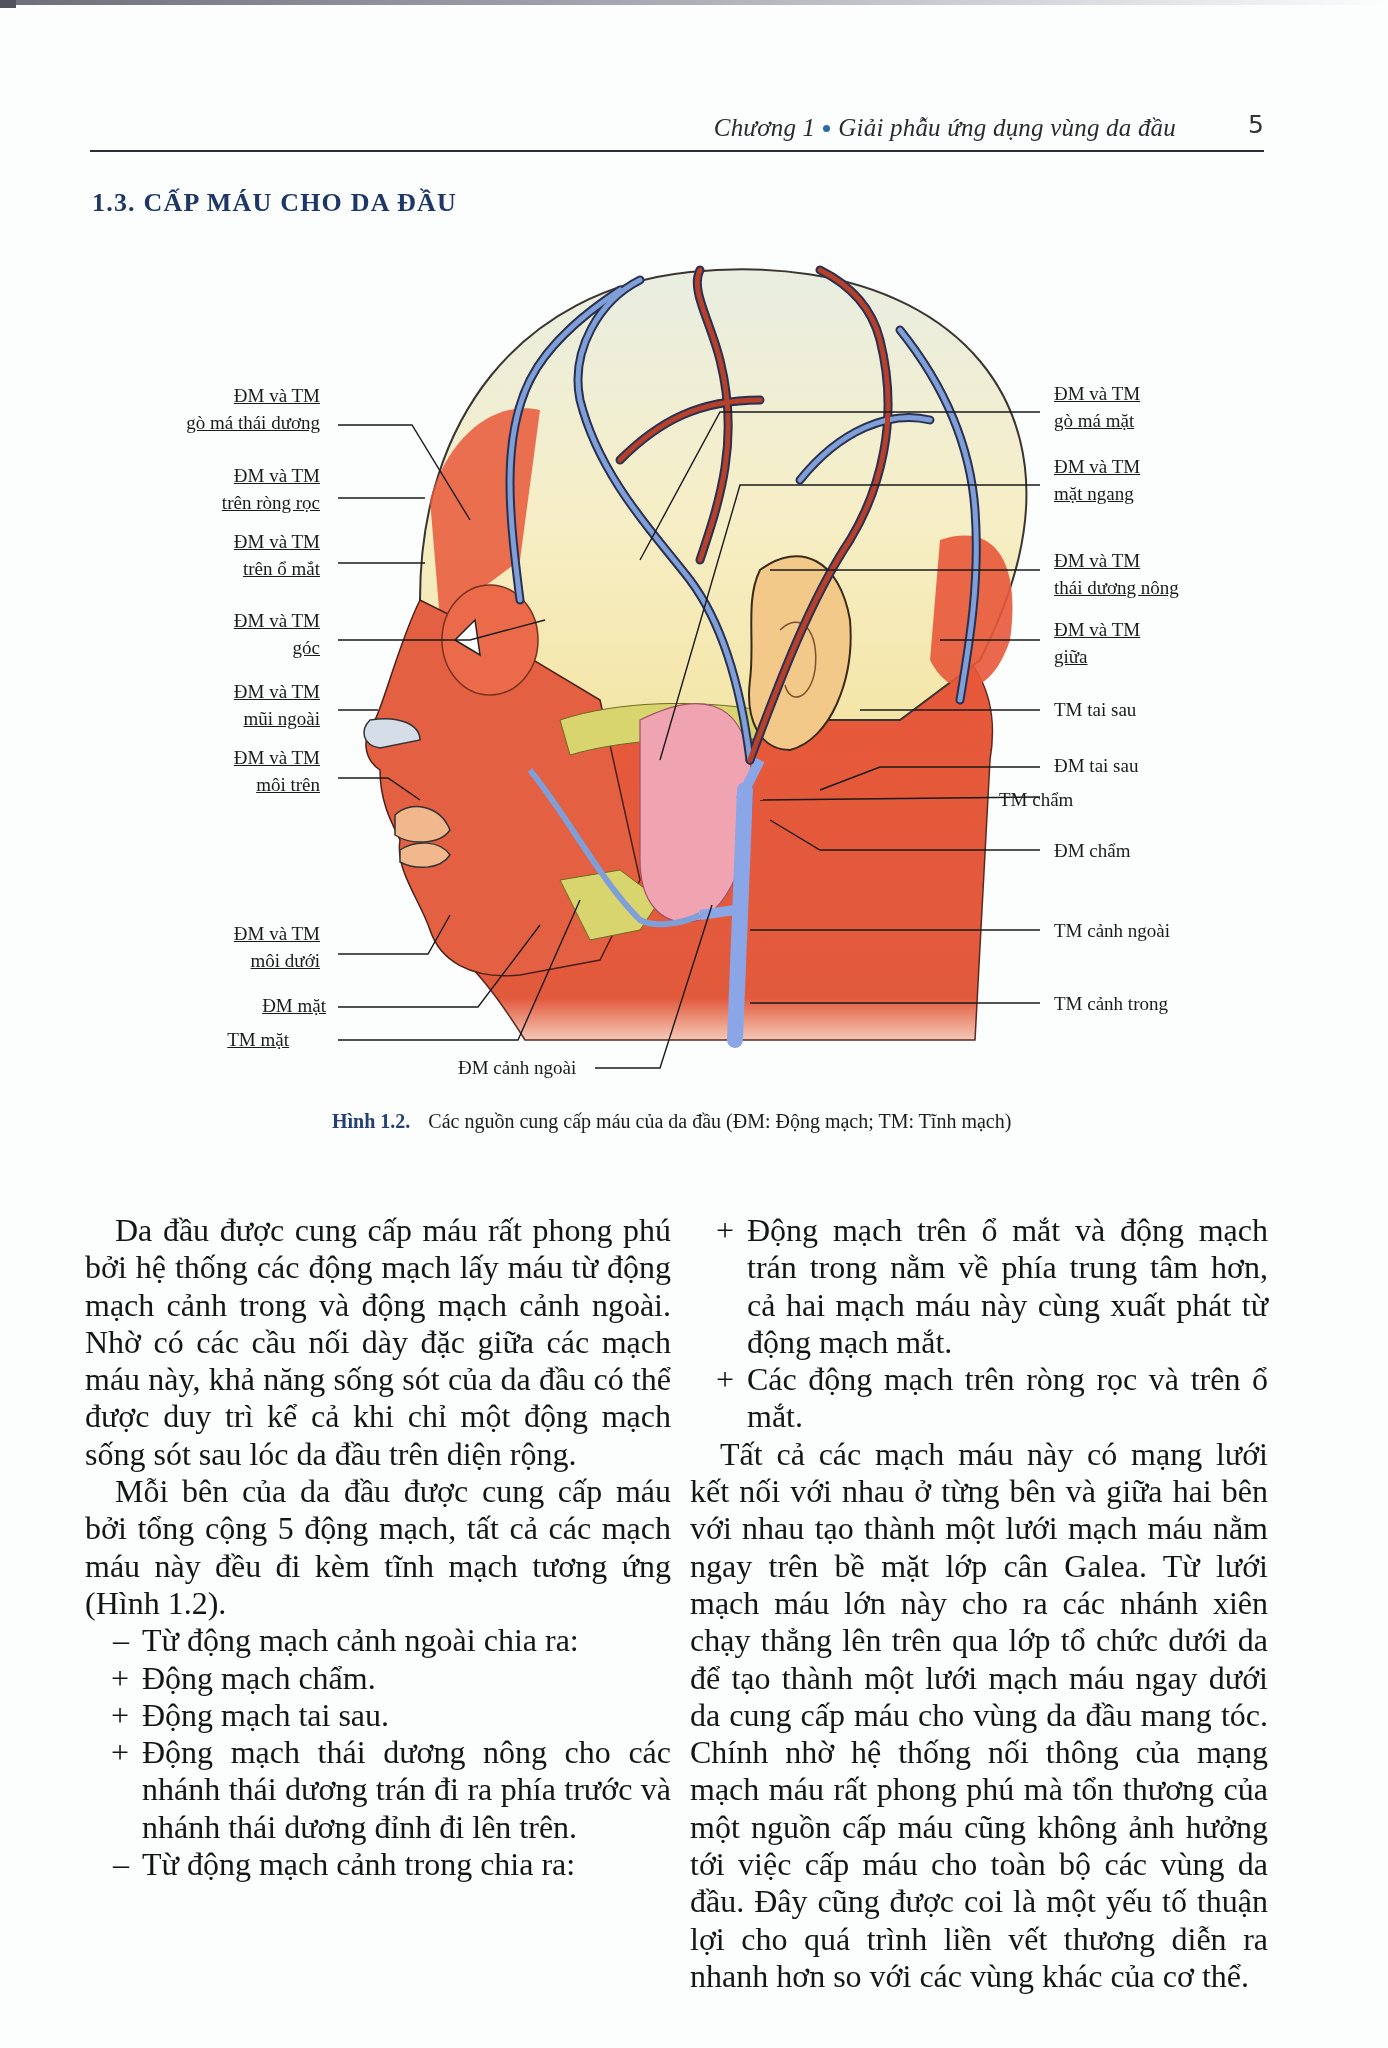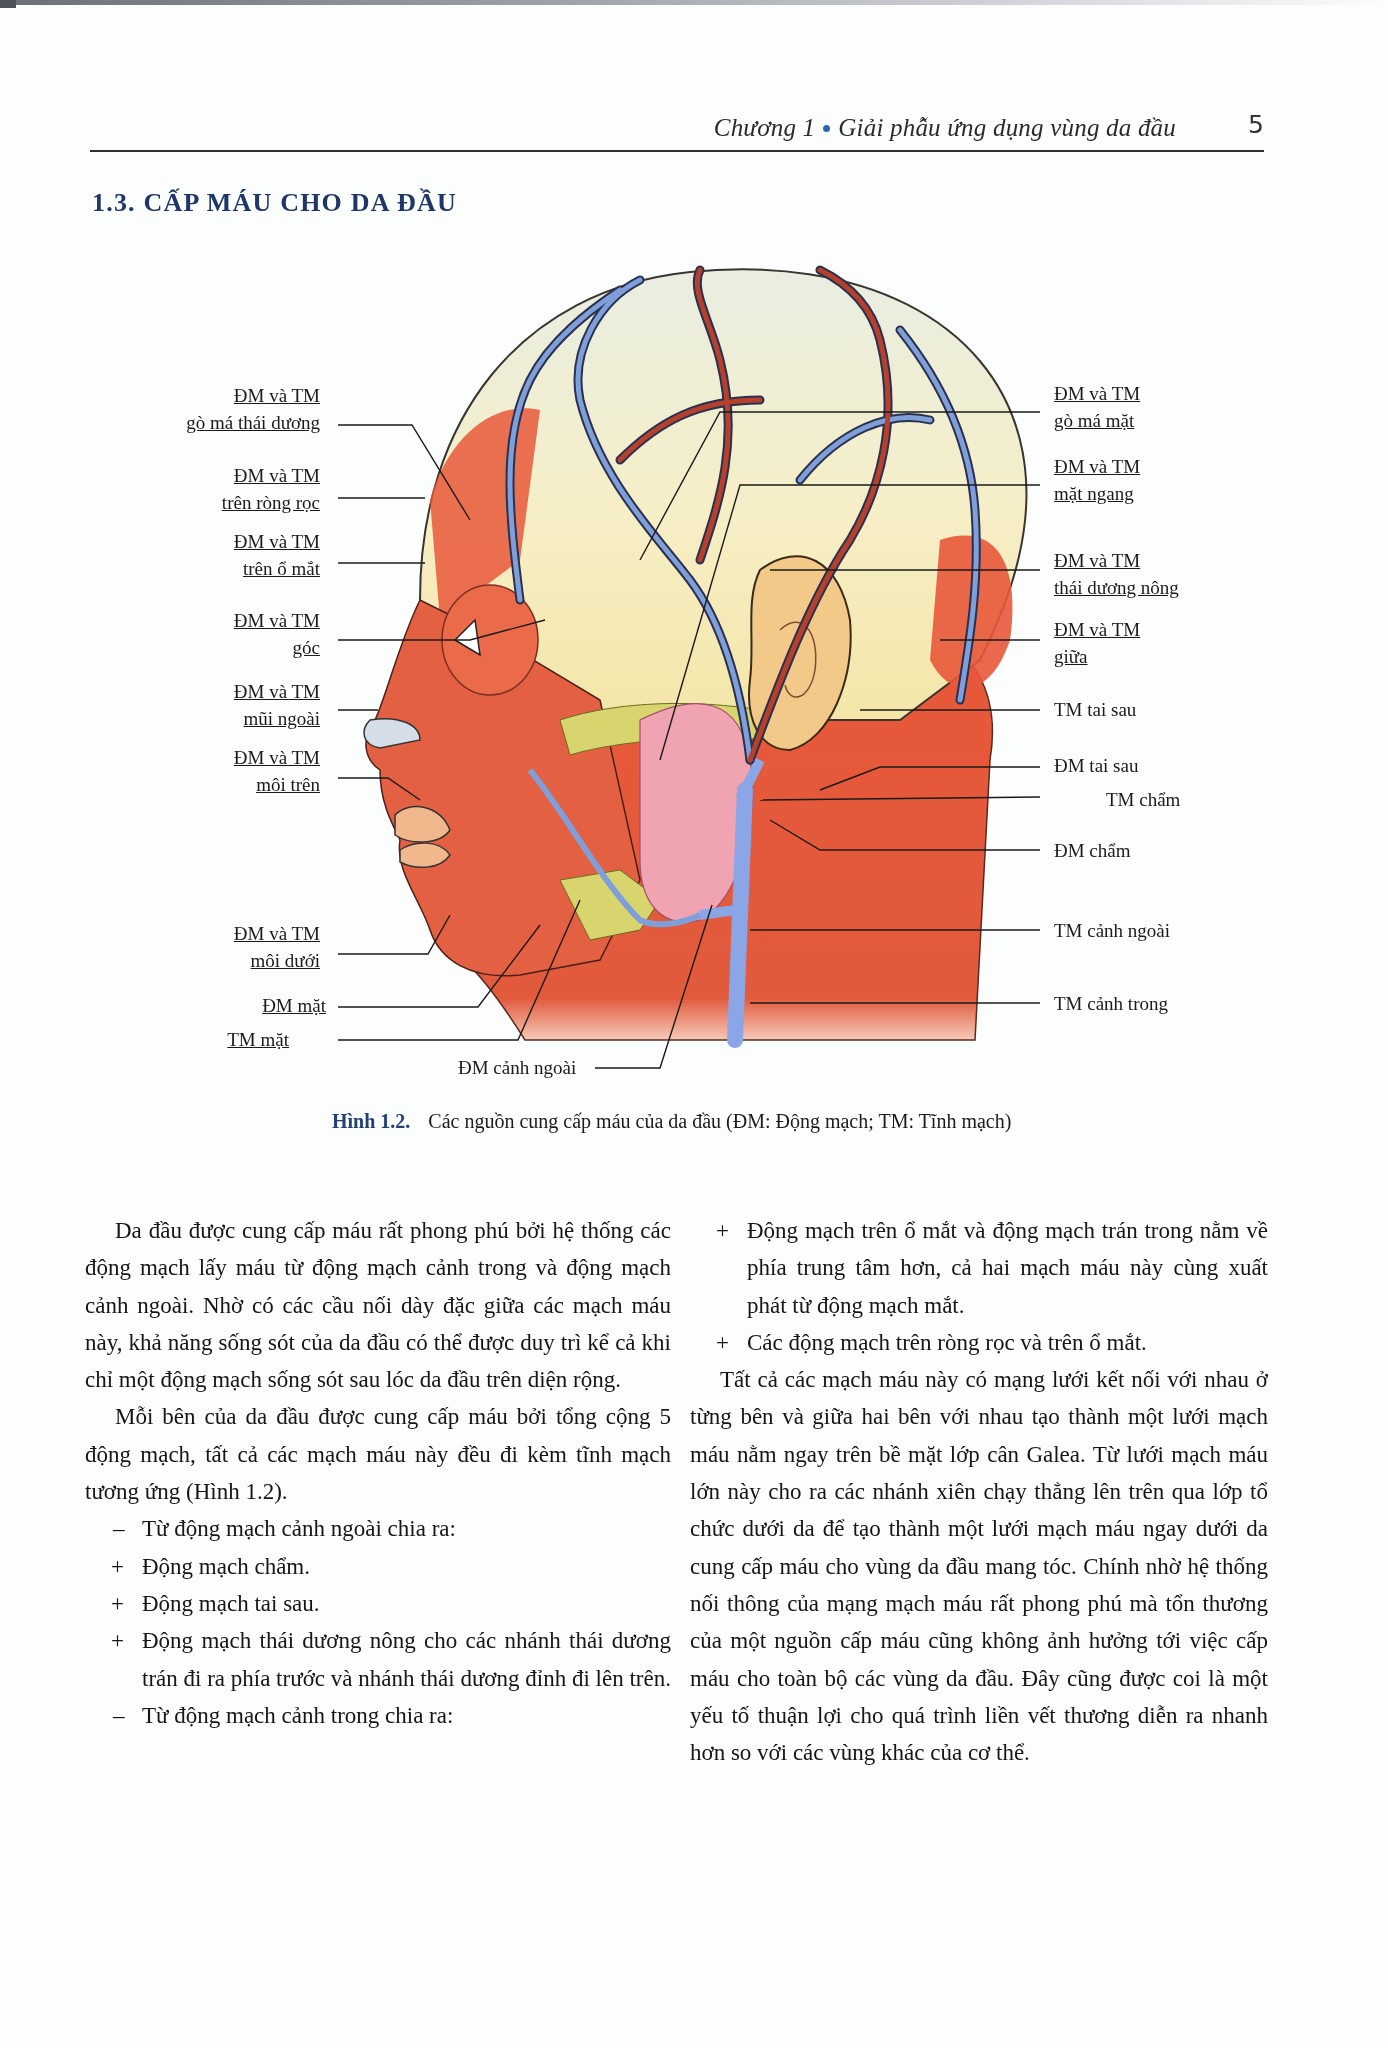--- a/index.html
+++ b/index.html
@@ -28,21 +28,21 @@
     .figure { position: absolute; left: 0; top: 250px; width: 1388px; height: 840px; }
     .figure svg.art { position: absolute; left: 0; top: 0; }
     .lbl { position: absolute; font-size: 19px; line-height: 27px; color: #1a1a1a; white-space: nowrap; }
     .lbl.left { text-align: right; }
     .lbl.right { text-align: left; }
     .lbl span { display: block; text-decoration: underline; }
 
     .caption { position: absolute; left: 332px; top: 1110px; font-size: 20px; color: #1b1b1b; white-space: nowrap; }
     .caption .fig-no { color: #243f74; font-weight: bold; margin-right: 18px; }
 
-    .col { position: absolute; top: 1212px; width: 586px; font-size: 23px; line-height: 37.3px; color: #151515; }
+    .col { position: absolute; top: 1212px; width: 586px; font-size: 32px; line-height: 37.3px; color: #151515; }
     .col.left { left: 85px; }
     .col.right { left: 690px; width: 578px; }
     .col p { margin: 0; text-align: justify; text-indent: 30px; }
     .col .li { position: relative; padding-left: 57px; text-align: justify; }
     .col .li .mk { position: absolute; left: 26px; top: 0; }
     .col .li.dash .mk { left: 28px; }
   </style>
 </head>
 <body>
 
@@ -203,21 +203,21 @@
   <div class="lbl right" style="left:1054px; top:297px;">
       <span>ĐM và TM</span>
       <span>thái dương nông</span>
     </div>
   <div class="lbl right" style="left:1054px; top:366px;">
       <span>ĐM và TM</span>
       <span>giữa</span>
     </div>
   <div class="lbl right" style="left:1054px; top:446px;">TM tai sau</div>
   <div class="lbl right" style="left:1054px; top:502px;text-align:right;">ĐM tai sau</div>
-  <div class="lbl right" style="left:1106px; top:536px;">TM chẩm</div>
+  <div class="lbl right" style="left:999px; top:536px;">TM chẩm</div>
   <div class="lbl right" style="left:1054px; top:587px;">ĐM chẩm</div>
   <div class="lbl right" style="left:1054px; top:667px;">TM cảnh ngoài</div>
   <div class="lbl right" style="left:1054px; top:740px;">TM cảnh trong</div>
 </div>
 
 <div class="caption">
   <span class="fig-no">Hình 1.2.</span><span>Các nguồn cung cấp máu của da đầu (ĐM: Động mạch; TM: Tĩnh mạch)</span>
 </div>
 
 <div class="col left">

